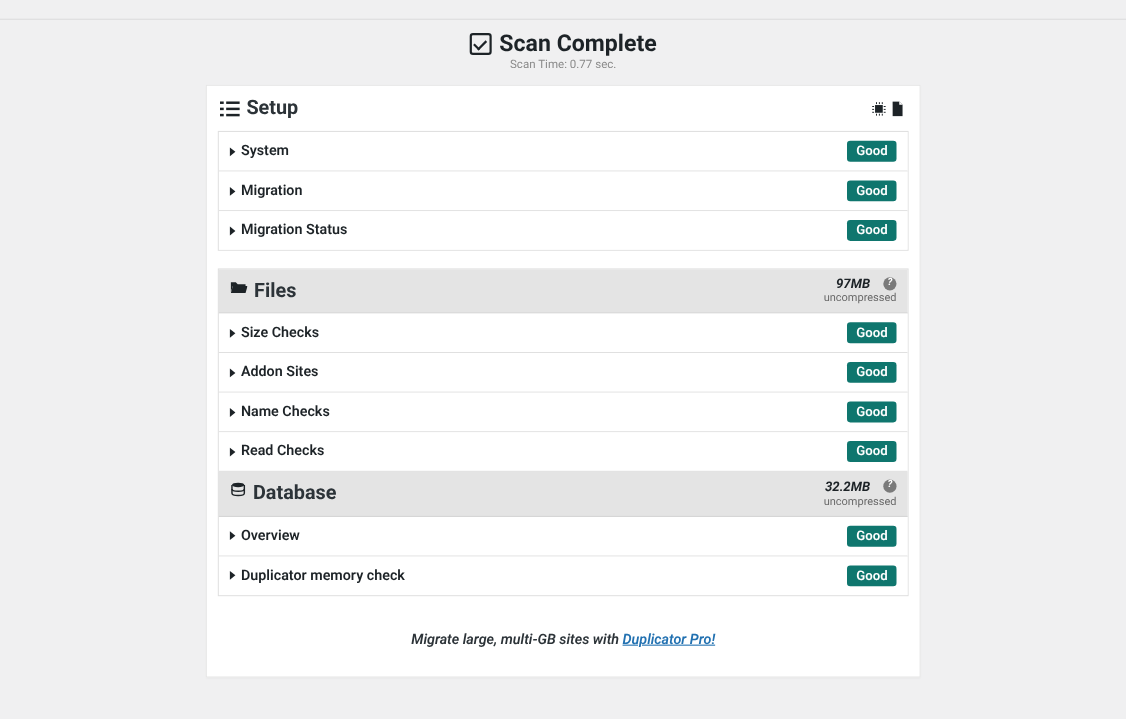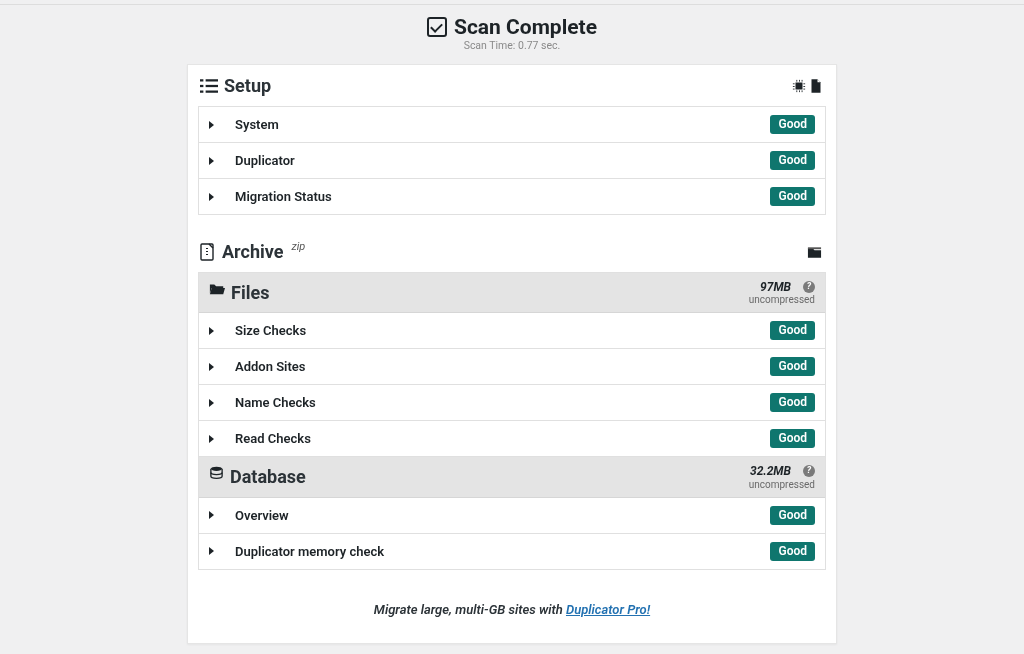--- a/index.html
+++ b/index.html
@@ -3,21 +3,21 @@
 <meta charset="utf-8">
 <style>
 * { box-sizing: border-box; margin: 0; padding: 0; }
 body {
   font-family: -apple-system, BlinkMacSystemFont, "Segoe UI", Roboto, Helvetica, Arial, sans-serif;
   background: #f0f0f1;
   font-size: 13px;
   color: #2c3338;
 }
 .page {
-  padding-top: 4px;
+  padding-top: 17px;
 }
 .border-top {
   border-top: 1px solid #ddd;
 }
 .heading-row {
   text-align: center;
   padding: 10px 0 2px;
 }
 .heading-title {
   font-size: 21px;
@@ -90,21 +90,21 @@
   align-items: center;
   justify-content: space-between;
   border-bottom: 1px solid #e0e0e0;
   padding: 8px 10px;
   background: #fff;
 }
 .row:last-child { border-bottom: none; }
 .row .left {
   display: flex;
   align-items: center;
-  gap: 21px;
+  gap: 5px;
   font-weight: 600;
   color: #1d2327;
 }
 .caret {
   width: 0; height: 0;
   border-top: 4px solid transparent;
   border-bottom: 4px solid transparent;
   border-left: 5px solid #1d2327;
 }
 .badge {
@@ -218,52 +218,33 @@
     <div class="row">
       <div class="left">
             <span class="caret"></span>
             <span>System</span>
           </div>
       <span class="badge">Good</span>
     </div>
     <div class="row">
       <div class="left">
             <span class="caret"></span>
-            <span>Duplicator</span>
+            <span>Migration</span>
           </div>
       <span class="badge">Good</span>
     </div>
     <div class="row">
       <div class="left">
             <span class="caret"></span>
             <span>Migration Status</span>
           </div>
       <span class="badge">Good</span>
     </div>
   </div>
 
-  <div class="section-hdr">
-    <div class="section-hdr-left">
-      <svg width="16" height="18" viewBox="0 0 16 18" fill="none" stroke="#1d2327" stroke-width="1.4">
-            <rect x="1" y="1" width="12" height="16" rx="1"></rect>
-            <path d="M9 1 l4 4"></path>
-            <rect x="6" y="5" width="2" height="1" fill="#1d2327" stroke="none"></rect>
-            <rect x="6" y="8" width="2" height="1" fill="#1d2327" stroke="none"></rect>
-            <rect x="6" y="11" width="2" height="1" fill="#1d2327" stroke="none"></rect>
-          </svg>
-      <span>Archive</span>
-      <span class="archive-sup">zip</span>
-    </div>
-    <div class="icon-right">
-      <svg width="15" height="14" viewBox="0 0 16 14" fill="#1d2327">
-            <path d="M1 3 h5 l2 2 h7 v8 h-14 z"></path>
-            <rect x="1" y="2" width="14" height="2" fill="#555"></rect>
-          </svg>
-    </div>
-  </div>
 
   <div class="list">
 
     <div class="subhdr">
       <div class="left">
         <svg width="16" height="14" viewBox="0 0 18 14" fill="#1d2327">
               <path d="M1 2 h5 l2 2 h8 v2 h-13 l-2 6 z"></path>
               <path d="M3 6 h15 l-2 7 h-15 z"></path>
             </svg>
         <span>Files</span>

